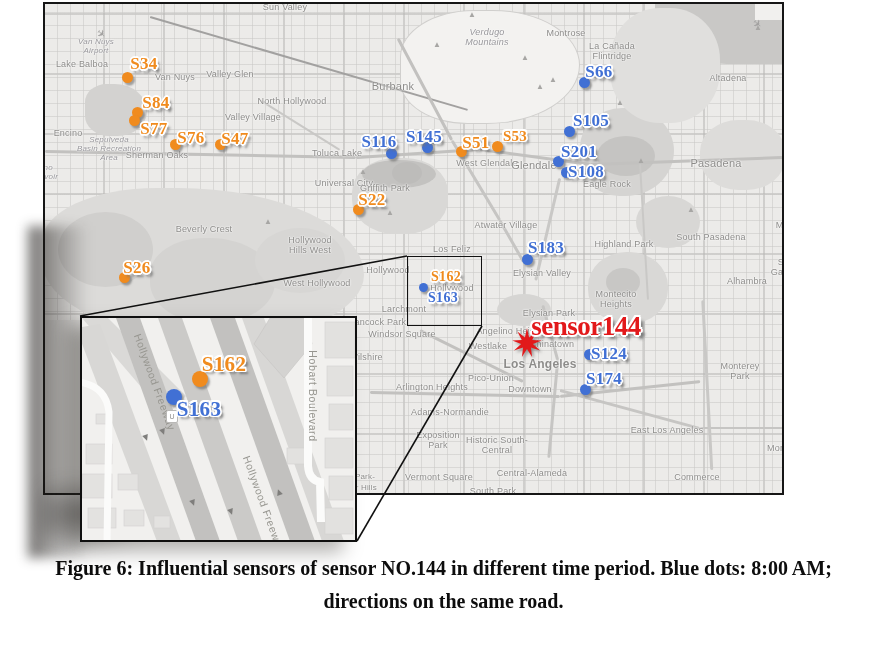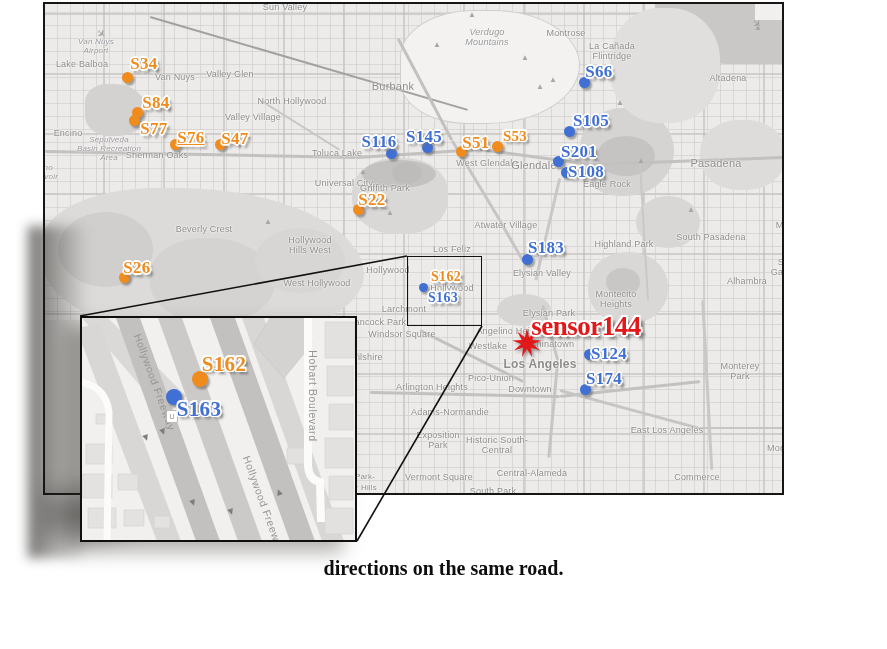--- a/index.html
+++ b/index.html
@@ -193,21 +193,21 @@
       <div class="peak" style="left: 495px; top: 82px;">▲</div>
       <div class="plane" style="left: 56px; top: 30px;">✈</div>
       <div class="plane" style="left: 712px; top: 20px;">✈</div>
       <div class="dot" style="left: 76.5px; top: 67.5px; width: 11px; height: 11px; background: rgb(240, 139, 30); z-index: 5;"></div>
       <div class="slabel" style="left: 99px; top: 60px; color: rgb(240, 139, 30); font-size: 17px; z-index: 6;">S34</div>
       <div class="dot" style="left: 86.5px; top: 102.5px; width: 11px; height: 11px; background: rgb(240, 139, 30); z-index: 5;"></div>
       <div class="slabel" style="left: 111px; top: 99px; color: rgb(240, 139, 30); font-size: 17px; z-index: 6;">S84</div>
       <div class="dot" style="left: 83.5px; top: 110.5px; width: 11px; height: 11px; background: rgb(240, 139, 30); z-index: 5;"></div>
       <div class="slabel" style="left: 109px; top: 125px; color: rgb(240, 139, 30); font-size: 17px; z-index: 6;">S77</div>
       <div class="dot" style="left: 124.5px; top: 134.5px; width: 11px; height: 11px; background: rgb(240, 139, 30); z-index: 5;"></div>
-      <div class="slabel" style="left: 146px; top: 134px; color: rgb(240, 139, 30); font-size: 17px; z-index: 6; text-decoration: underline;">S76</div>
+      <div class="slabel" style="left: 146px; top: 134px; color: rgb(240, 139, 30); font-size: 17px; z-index: 6;">S76</div>
       <div class="dot" style="left: 169.5px; top: 134.5px; width: 11px; height: 11px; background: rgb(240, 139, 30); z-index: 5;"></div>
       <div class="slabel" style="left: 190px; top: 135px; color: rgb(240, 139, 30); font-size: 17px; z-index: 6;">S47</div>
       <div class="dot" style="left: 410.5px; top: 141.5px; width: 11px; height: 11px; background: rgb(240, 139, 30); z-index: 5;"></div>
       <div class="slabel" style="left: 431px; top: 139px; color: rgb(240, 139, 30); font-size: 17px; z-index: 6;">S51</div>
       <div class="dot" style="left: 446.5px; top: 136.5px; width: 11px; height: 11px; background: rgb(240, 139, 30); z-index: 5;"></div>
       <div class="slabel" style="left: 446px; top: 132px; color: rgb(240, 139, 30); font-size: 15px; z-index: 6; margin-left: 24px;">S53</div>
       <div class="dot" style="left: 307.5px; top: 199.5px; width: 11px; height: 11px; background: rgb(240, 139, 30); z-index: 5;"></div>
       <div class="slabel" style="left: 327px; top: 196px; color: rgb(240, 139, 30); font-size: 17px; z-index: 6;">S22</div>
       <div class="dot" style="left: 73.5px; top: 267.5px; width: 11px; height: 11px; background: rgb(240, 139, 30); z-index: 5;"></div>
       <div class="slabel" style="left: 92px; top: 264px; color: rgb(240, 139, 30); font-size: 17px; z-index: 6;">S26</div>
@@ -286,15 +286,16 @@
         <path d="M0,-3 L6,0 L0,3 Z" transform="translate(198,177) rotate(250)"></path>
       </g>
     </svg>
     <div class="rlabel" style="left:73px;top:64px;">Hollywood Freeway</div>
     <div class="rlabel" style="left:182px;top:186px;">Hollywood Freeway</div>
     <div class="rlabel vert" style="left:231px;top:78px;">Hobart Boulevard</div>
     <div class="shield" style="left:84px;top:92px;">U</div>
   <div class="dot" style="left: 110px; top: 53px; width: 16px; height: 16px; background: rgb(240, 139, 30); z-index: 3;"></div><div class="slabel" style="left: 142px; top: 46px; color: rgb(240, 139, 30); font-size: 21px; z-index: 4;">S162</div><div class="dot" style="left: 84px; top: 71px; width: 16px; height: 16px; background: rgb(65, 112, 212); z-index: 3;"></div><div class="slabel" style="left: 117px; top: 91px; color: rgb(65, 112, 212); font-size: 21px; z-index: 4;">S163</div></div>
 
   <div class="caption">
+    <div>Figure 6: Influential sensors of sensor NO.144 in different time period. Blue dots: 8:00 AM;</div>
     <div>directions on the same road.</div>
   </div>
 </div>
 
 </body></html>

